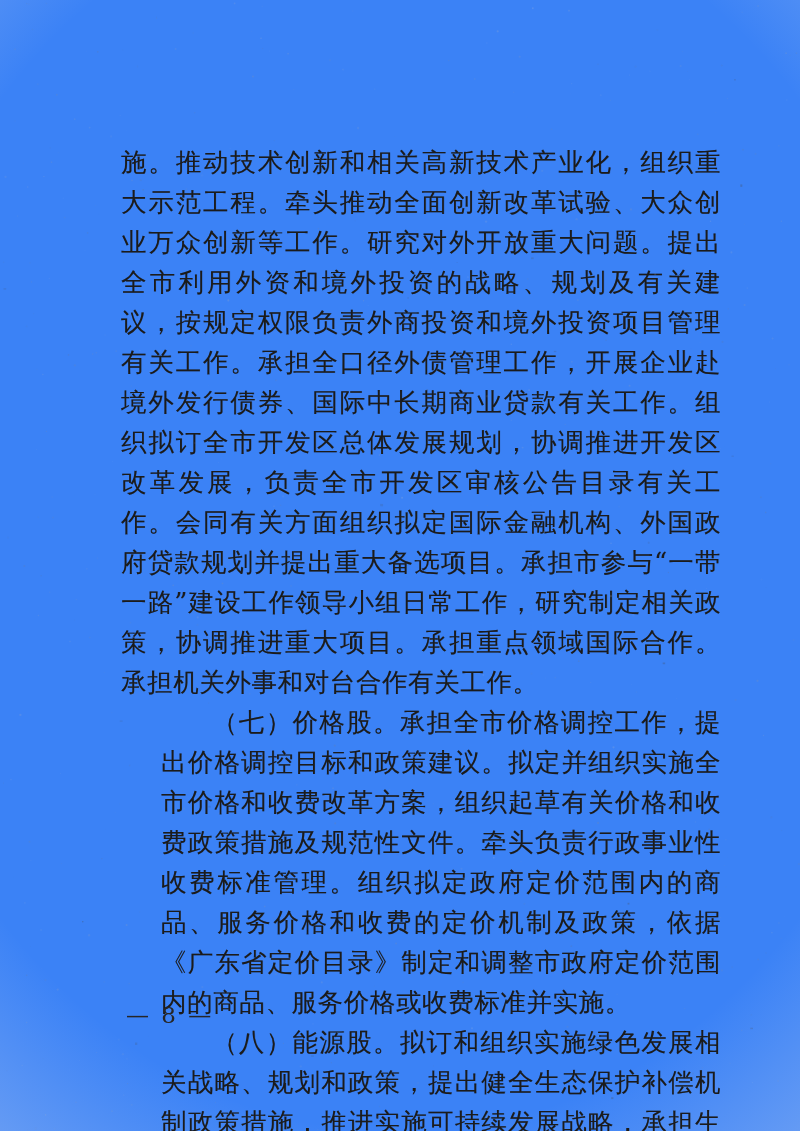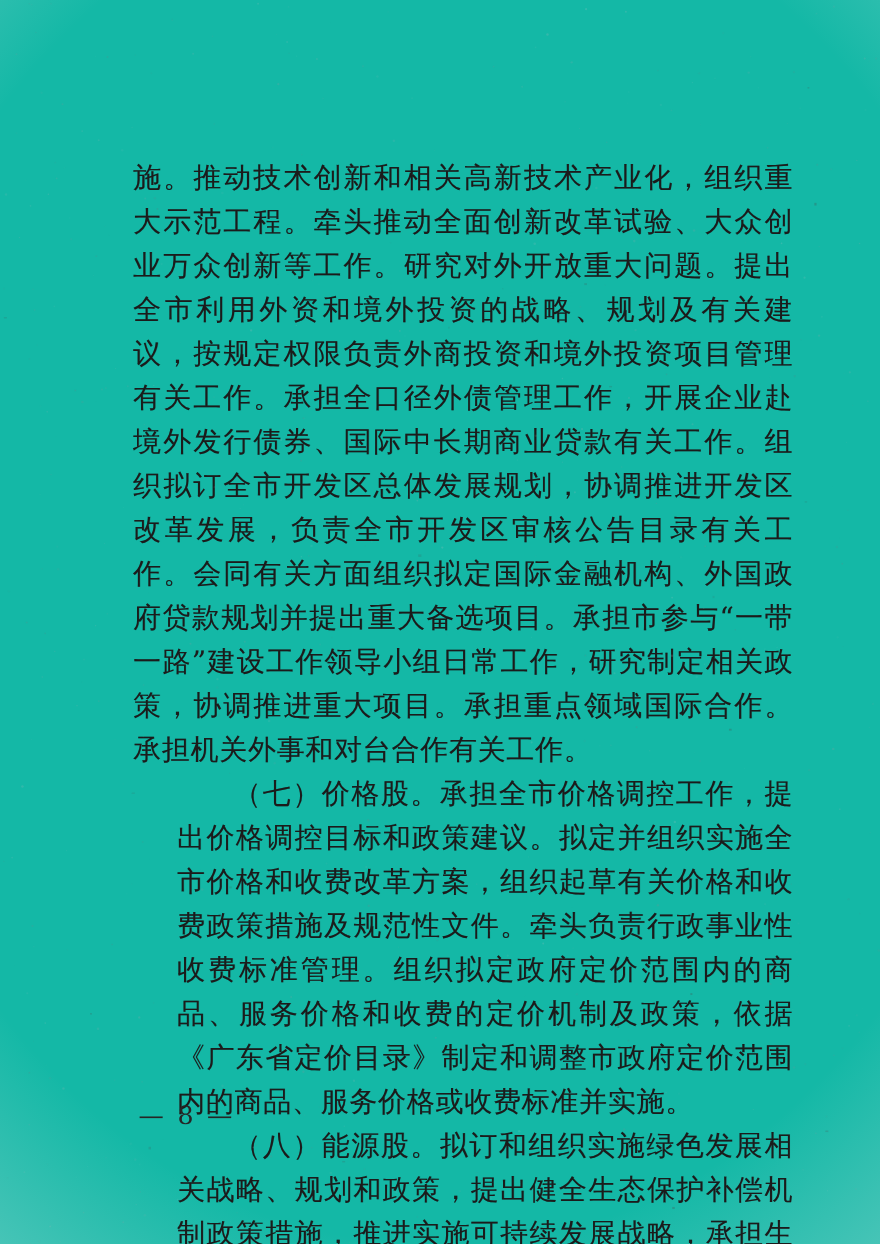--- a/index.html
+++ b/index.html
@@ -12,21 +12,21 @@
     background: #ffffff;
     font-family: "DejaVu Serif", "Liberation Serif", serif;
     overflow: hidden;
   }
 
   
   #page {
     position: relative;
     width: 800px;
     height: 1131px;
-    background: #14b8a6;
+    background: #3b82f6;
     overflow: hidden;
   }
 
   
   #speckle {
     position: absolute;
     inset: 0;
     pointer-events: none;
     z-index: 5;
     opacity: .55;

